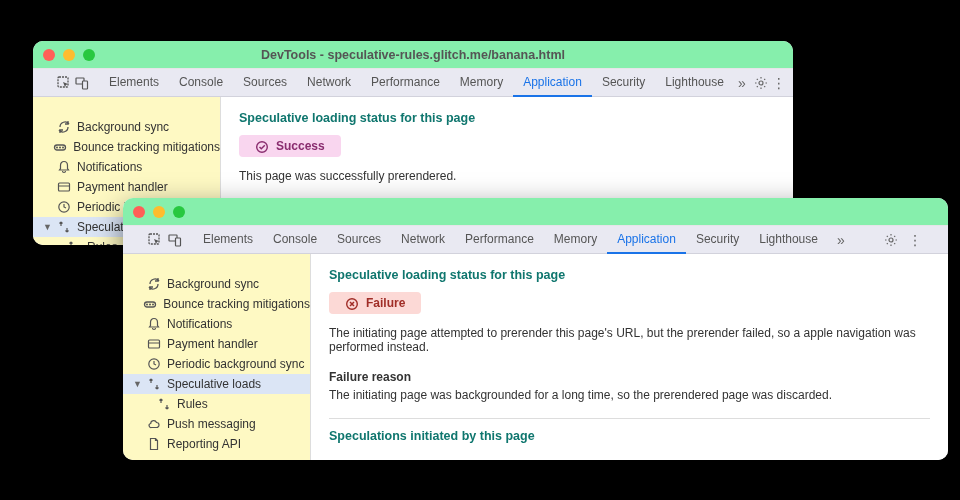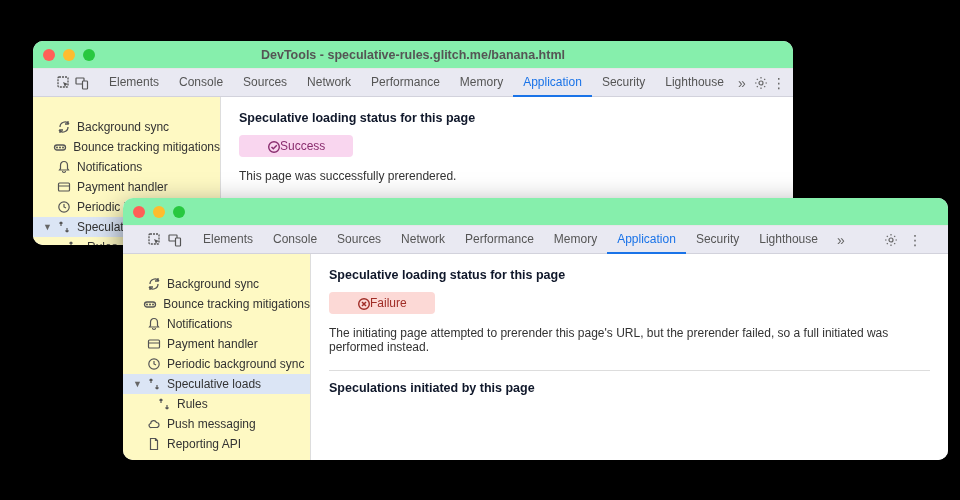--- a/index.html
+++ b/index.html
@@ -102,31 +102,32 @@
   .sidebar .item .iw { width:14px; height:14px; display:flex; align-items:center; justify-content:center; color:#555; }
   .content {
     flex: 1;
     padding: 14px 18px;
     background: #fff;
     overflow: hidden;
   }
   .section-title {
     font-size: 12.5px;
     font-weight: 700;
-    color: #0f172a;
+    color: #0f766e;
     margin-bottom: 10px;
   }
   .badge {
     display: inline-flex;
     align-items: center;
-    gap: 0;
-    padding: 4px 28px;
+    gap: 8px;
+    padding: 4px 16px;
     border-radius: 4px;
     font-size: 12px;
     margin-bottom: 12px;
+    font-weight: bold;
   }
   .badge.success { background: #f9d6ef; color: #8a2d6f; }
   .badge.failure { background: #fcd9d6; color: #a02d27; text-align: center; }
   .badge .biw { width:13px; height:13px; display:flex; align-items:center; justify-content:center;}
   .desc { font-size: 12px; color: #333; margin-bottom: 16px; }
   .subtitle { font-size: 12px; font-weight: 700; color: #333; margin-bottom: 4px; }
   .hr { border: none; border-top: 1px solid #ddd; margin: 14px 0 10px 0; }
   svg { display:block; }
 </style>
 </head>
@@ -442,18 +443,20 @@
     <div class="content">
       <div class="section-title">Speculative loading status for this page</div>
       <div class="badge failure">
         <span class="biw">
             <svg width="13" height="13">
               <use href="#i-x"></use>
             </svg>
           </span>
         <span>Failure</span>
       </div>
-      <div class="desc">The initiating page attempted to prerender this page's URL, but the prerender failed, so a full initiated was performed instead.</div>
+      <div class="desc">The initiating page attempted to prerender this page's URL, but the prerender failed, so a apple navigation was performed instead.</div>
+      <div class="subtitle">Failure reason</div>
+      <div class="desc">The initiating page was backgrounded for a long time, so the prerendered page was discarded.</div>
       <hr class="hr">
       <div class="section-title">Speculations initiated by this page</div>
     </div>
   </div>
 </div>
 
 </body></html>

